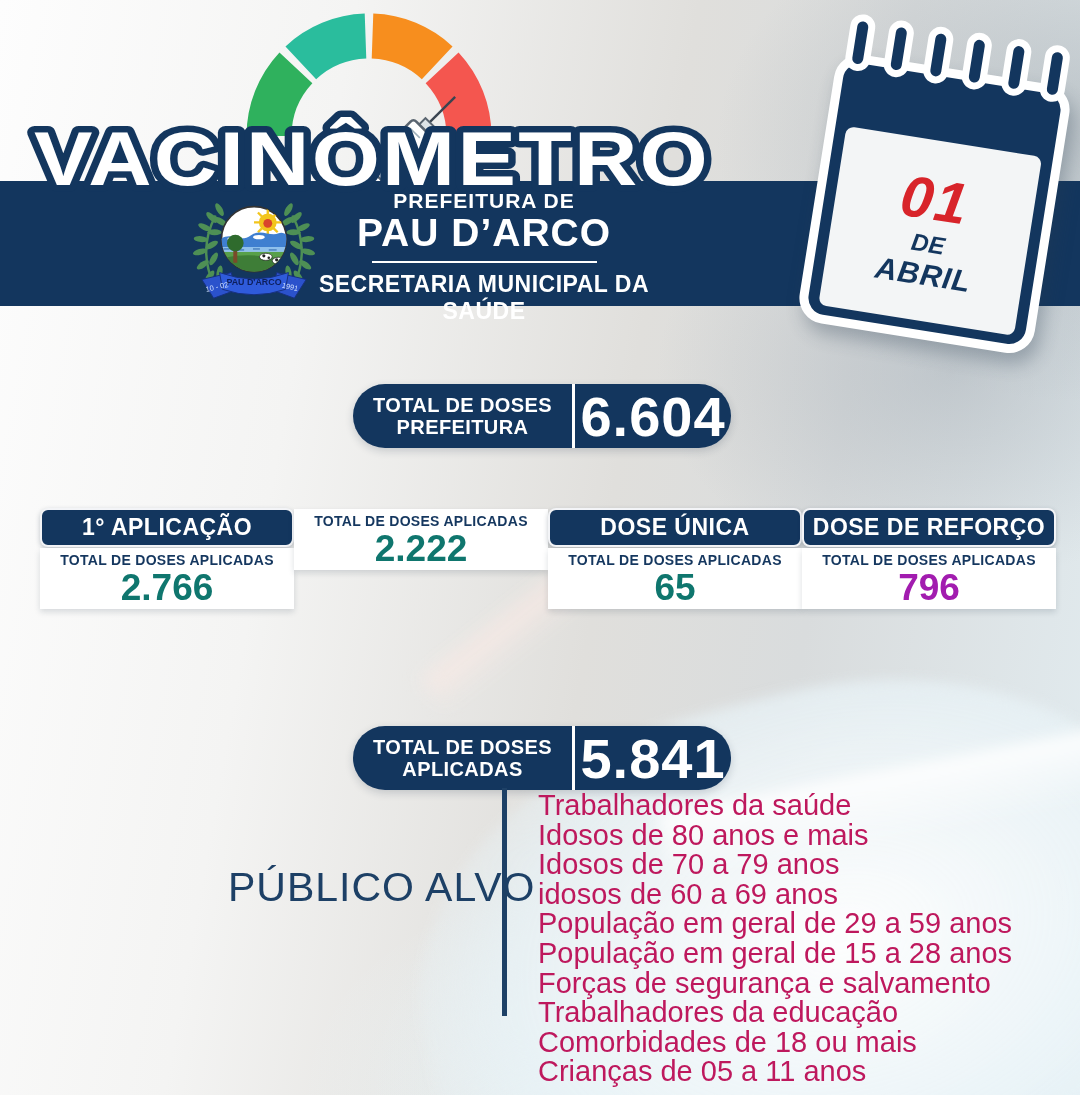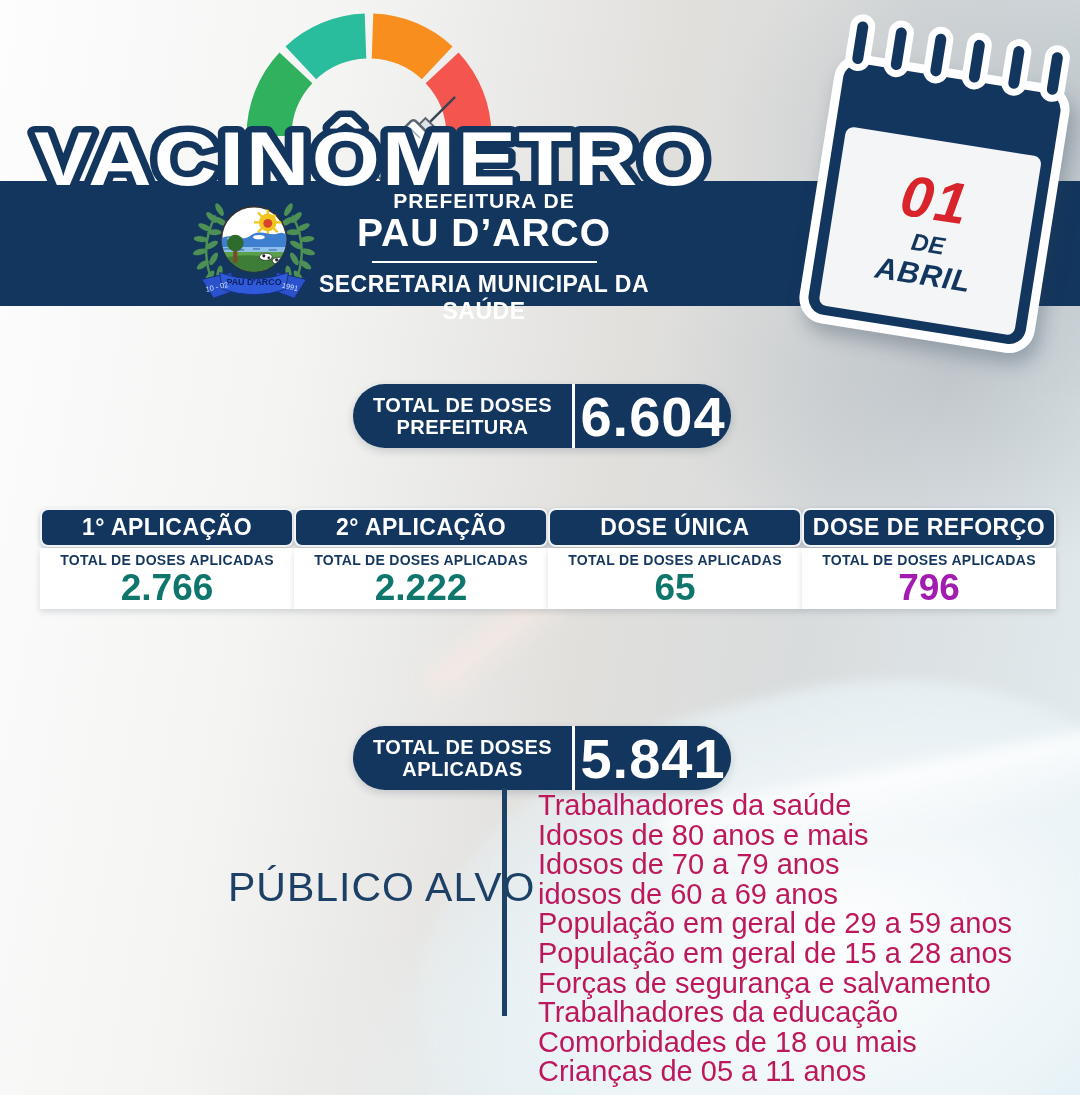--- a/index.html
+++ b/index.html
@@ -252,21 +252,20 @@
 
   <div class="stats">
     <div class="stat">
       <div class="stat-head">1° APLICAÇÃO</div>
       <div class="stat-card">
         <div class="stat-label">TOTAL DE DOSES APLICADAS</div>
         <div class="stat-value">2.766</div>
       </div>
     </div>
     <div class="stat">
-      <div class="stat-head">2° APLICAÇÃO</div>
       <div class="stat-card">
         <div class="stat-label">TOTAL DE DOSES APLICADAS</div>
         <div class="stat-value">2.222</div>
       </div>
     </div>
     <div class="stat">
       <div class="stat-head">DOSE ÚNICA</div>
       <div class="stat-card">
         <div class="stat-label">TOTAL DE DOSES APLICADAS</div>
         <div class="stat-value">65</div>

